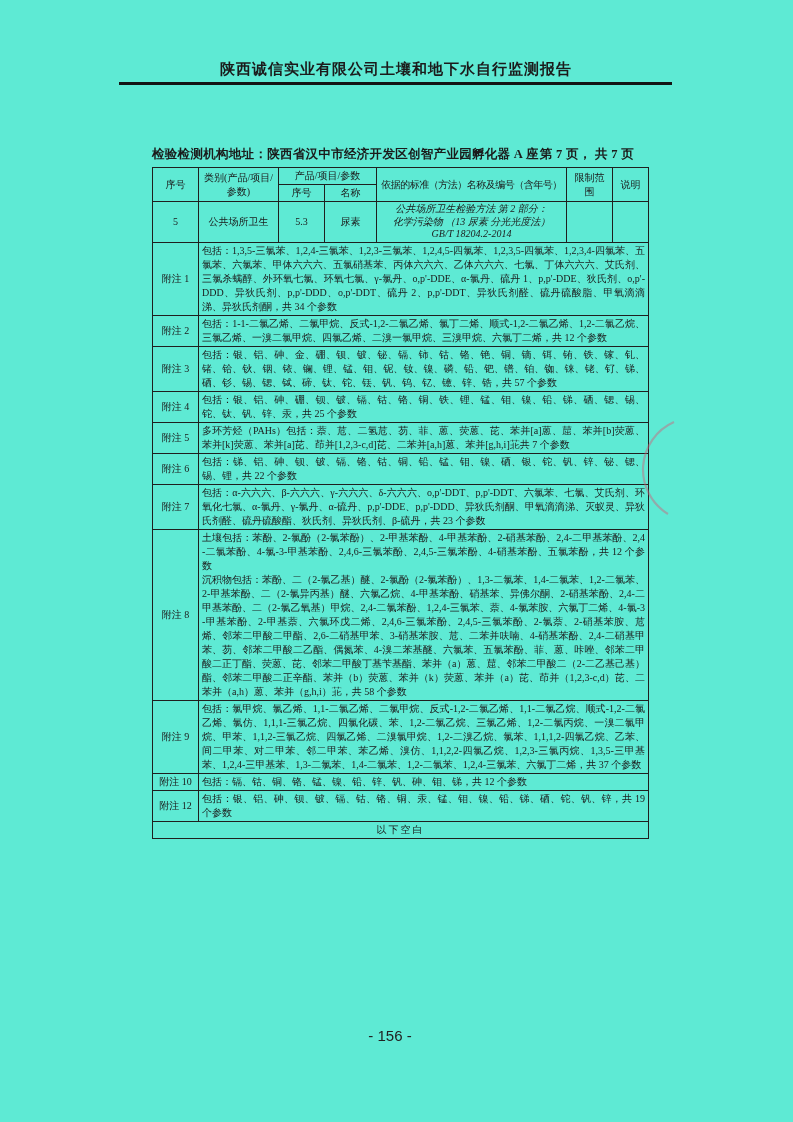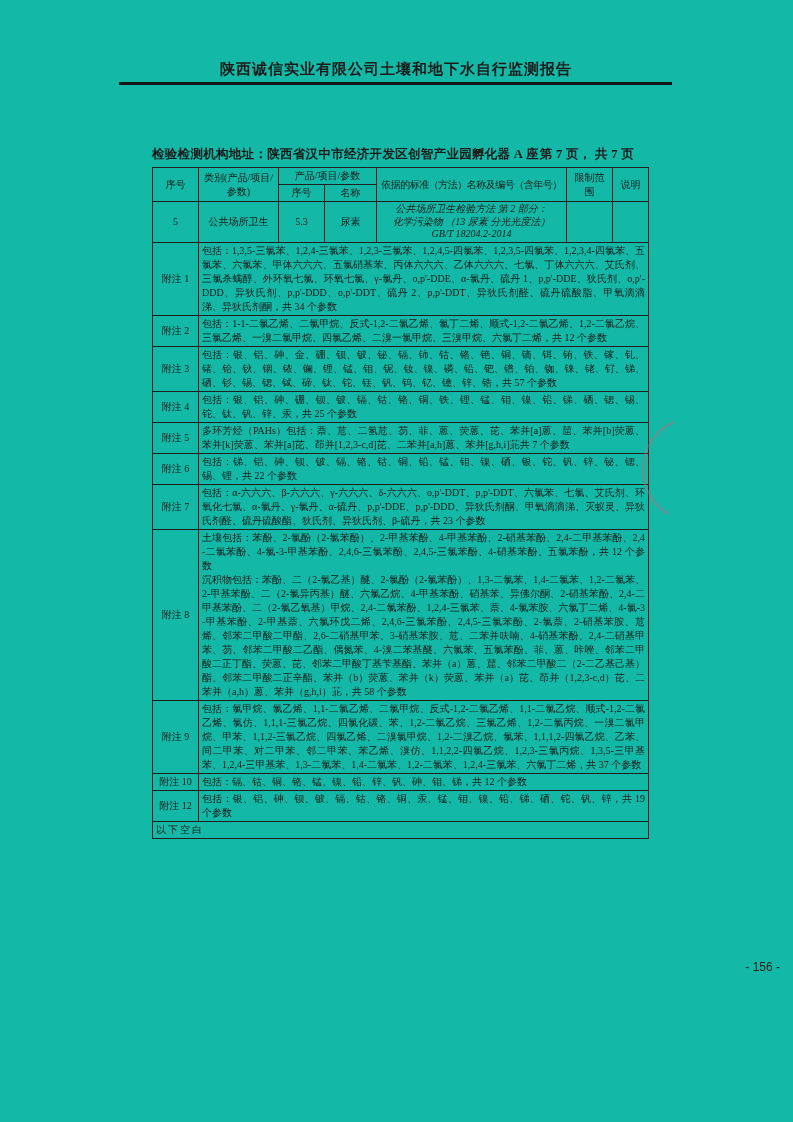--- a/index.html
+++ b/index.html
@@ -1,19 +1,19 @@
 <!DOCTYPE html>
 <html><head>
 <meta charset="utf-8">
 <style>
   html,body{margin:0;padding:0;background:#ffffff;}
   .page{
     position:relative;
     width:793px;height:1122px;
-    background:#14b8a6;
+    background:#5eead4;
     font-family:"Liberation Serif","DejaVu Serif",serif;
     color:#1b1b1b;
     overflow:hidden;
   }
   .doc-header-title{
     position:absolute;top:60px;left:120px;width:552px;
     text-align:center;font-size:15px;font-weight:bold;letter-spacing:1px;
   }
   .header-rule{
     position:absolute;top:82px;left:119px;width:553px;height:3px;
@@ -41,24 +41,24 @@
   td.note-text{
     text-align:justify;
     white-space:pre-line;
     padding:2px 5px;
     margin-left:35px;
   }
   td.standard-cell{
     text-align:center;white-space:pre-line;line-height:12.5px;padding:2px 2px;font-style:italic;
   }
   th.standard-head{letter-spacing:-0.5px;white-space:nowrap;overflow:hidden;}
-  td.blank-row{letter-spacing:2px;}
+  td.blank-row{text-align:center;letter-spacing:2px;}
   .footer-page{
-    position:absolute;top:960px;left:0;width:780px;
-    text-align:right;font-size:12px;color:#222;
+    position:absolute;top:1027px;left:0;width:780px;
+    text-align:center;font-size:15px;color:#222;
     font-family:"Liberation Sans","DejaVu Sans",sans-serif;
   }
   .seal-arc{
     position:absolute;top:418px;left:638px;
     opacity:0.45;pointer-events:none;
   }
   col.c-seq{width:46px;}
   col.c-cat{width:80px;}
   col.c-subseq{width:46px;}
   col.c-name{width:52px;}

